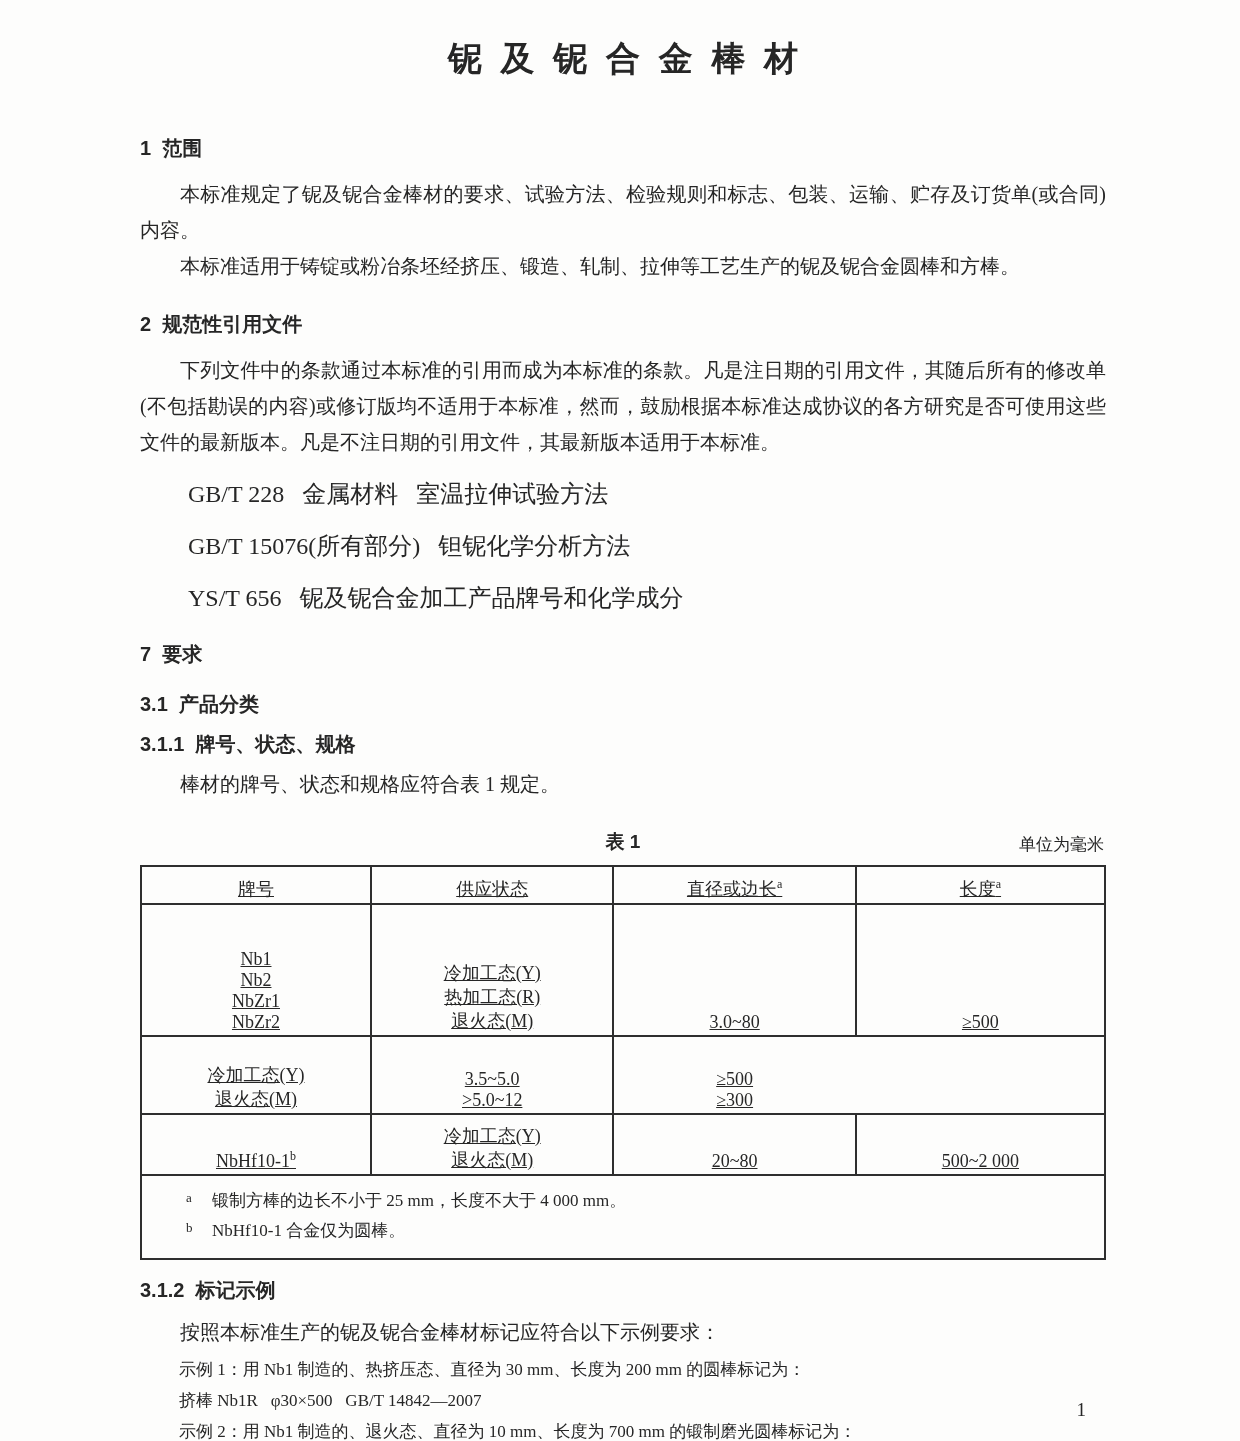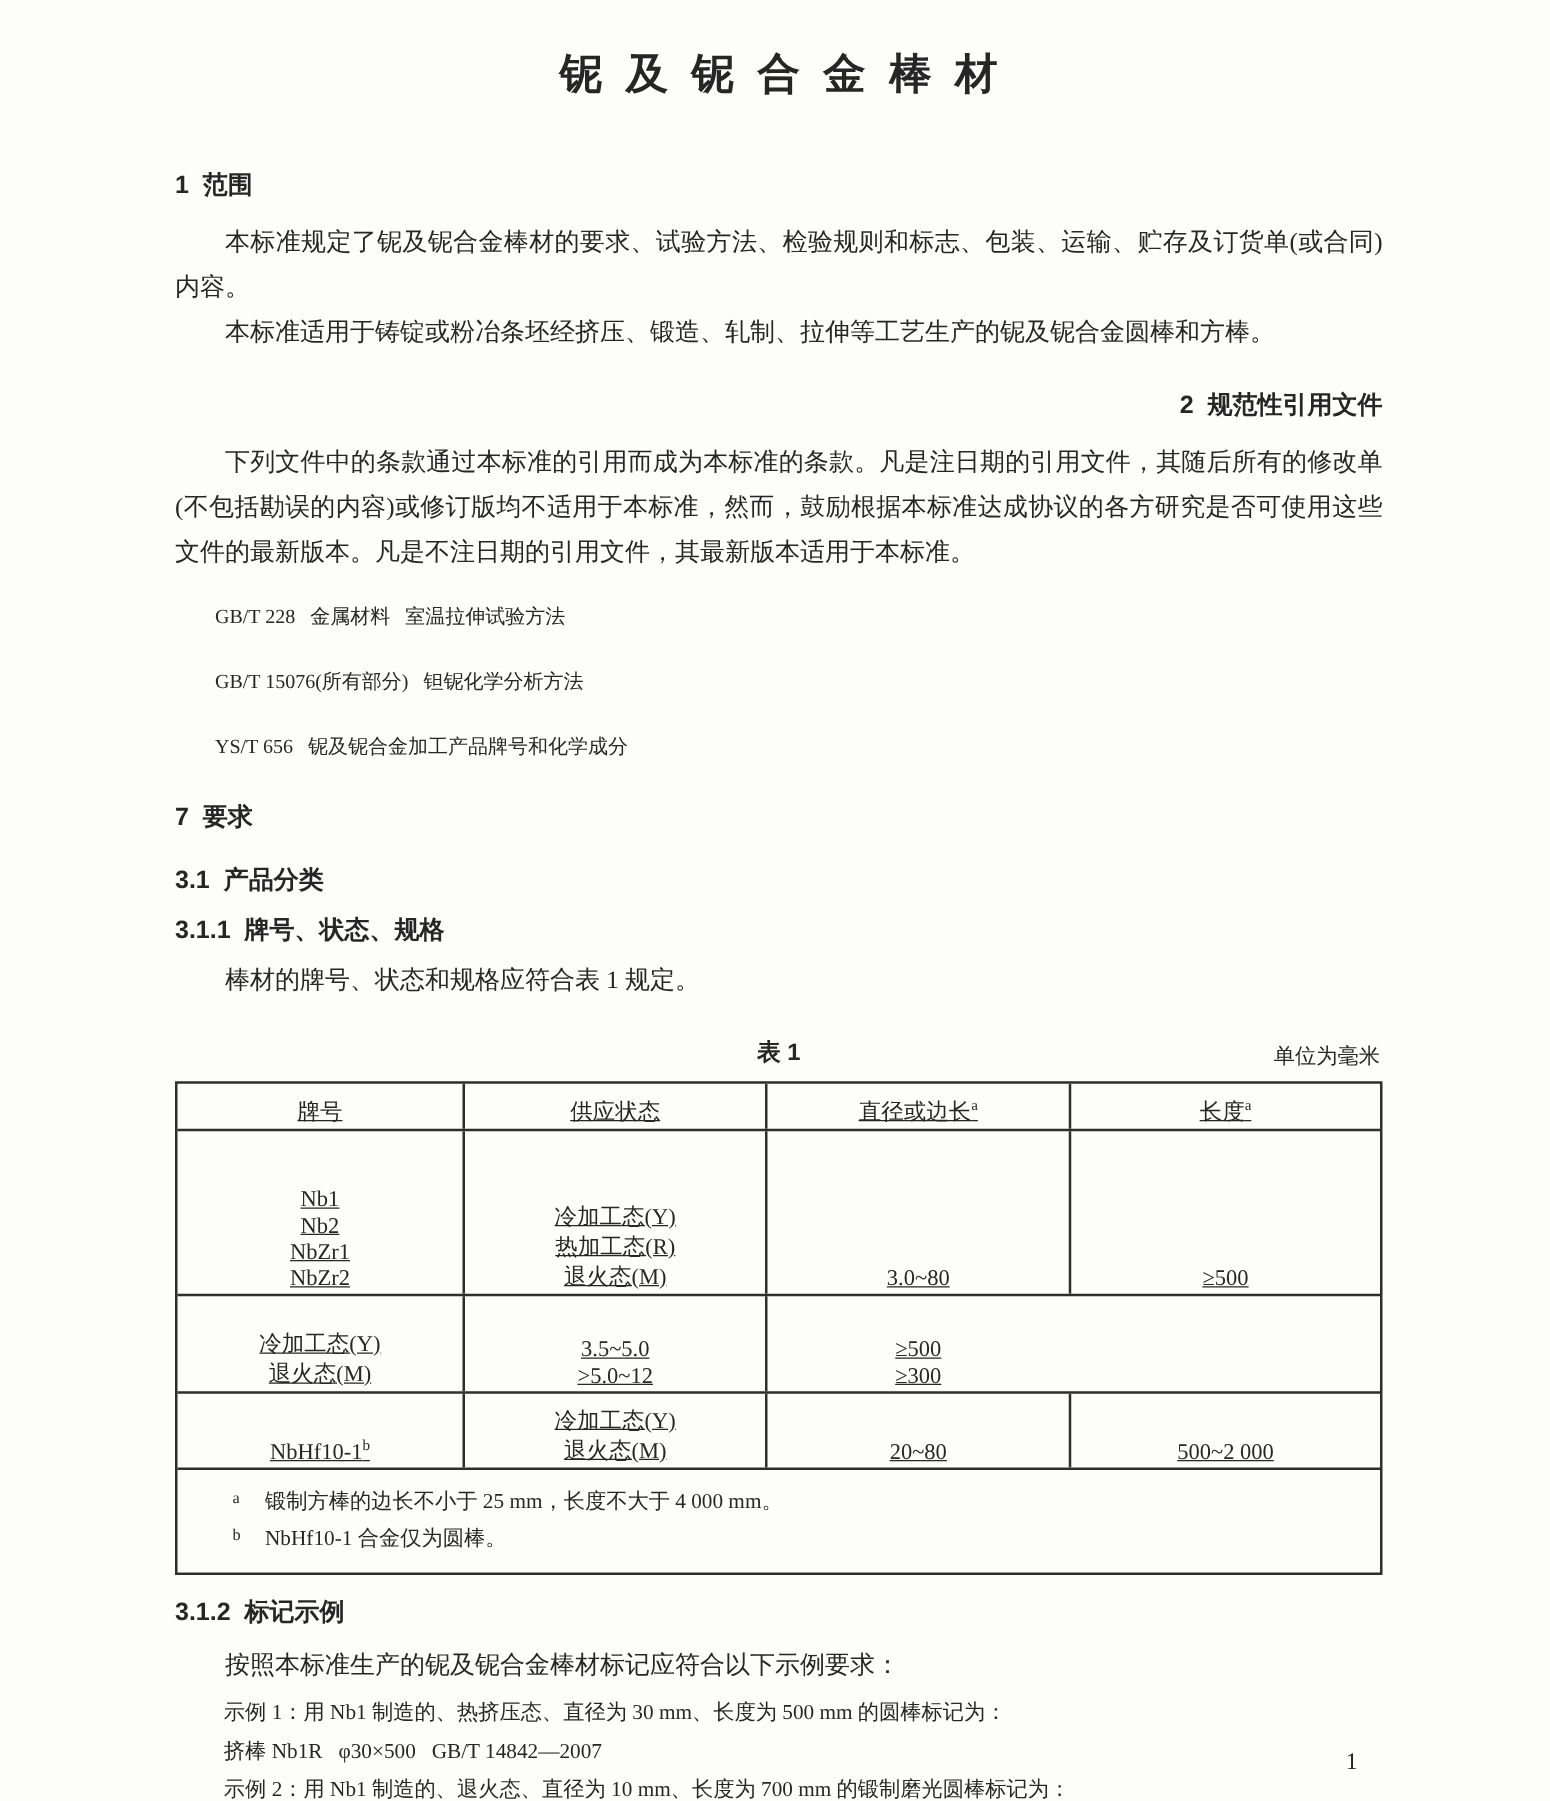--- a/index.html
+++ b/index.html
@@ -22,32 +22,32 @@
     font-weight:bold;font-size:34px;
     letter-spacing:0.55em;padding-left:0.55em;
     white-space:pre-wrap;
   }
   .h{
     font-family:"Liberation Sans","DejaVu Sans",sans-serif;
     font-weight:bold;font-size:20px;line-height:28px;
     white-space:pre-wrap;
   }
   .h-s1{margin-top:52px;}
-  .h-s2{margin-top:26px;text-align:right;}
+  .h-s2{margin-top:26px;}
   .h-s3{margin-top:24px;}
   .h-s31{margin-top:22px;}
   .h-s311{margin-top:12px;}
   .h-s312{margin-top:16px;}
   .body-p{
     font-size:20px;line-height:36px;text-indent:2em;
     margin-top:14px;text-align:justify;white-space:pre-wrap;
   }
   .body-p.tight{margin-top:0;}
   .ref-line{
-    font-size:16px;line-height:36px;padding-left:2em;
+    font-size:24px;line-height:36px;padding-left:2em;
     margin-top:16px;white-space:pre-wrap;
   }
   .refs{margin-top:5px;}
   
   .tcaption{
     position:relative;margin-top:27px;height:30px;
   }
   .tcaption .cap{
     position:absolute;left:0;right:0;text-align:center;
     font-family:"Liberation Sans","DejaVu Sans",sans-serif;
@@ -205,21 +205,21 @@
           <span class="fn-marker">b</span>
           <span>NbHf10-1 合金仅为圆棒。</span>
         </div>
       </div>
     </div>
 
     <div class="h h-s312">3.1.2  标记示例</div>
     <div class="intro-p">按照本标准生产的铌及铌合金棒材标记应符合以下示例要求：</div>
 
     <div class="examples">
-      <div class="ex-line">示例 1：用 Nb1 制造的、热挤压态、直径为 30 mm、长度为 500 mm 的圆棒标记为：</div>
+      <div class="ex-line">示例 1：用 Nb1 制造的、热挤压态、直径为 30 mm、长度为 200 mm 的圆棒标记为：</div>
       <div class="ex-line">挤棒 Nb1R   φ30×500   GB/T 14842—2007</div>
       <div class="ex-line">示例 2：用 Nb1 制造的、退火态、直径为 10 mm、长度为 700 mm 的锻制磨光圆棒标记为：</div>
       <div class="ex-line">锻磨棒 Nb1M   φ10×700   GB/T 14842—2007</div>
       <div class="ex-line">示例 3：用 Nb1 制造的、退火态、边长为 25 mm、长度为 500 mm 的锻制方棒标记为：</div>
 
     </div>
 
   </div>
 
   <div class="page-number">1</div>

